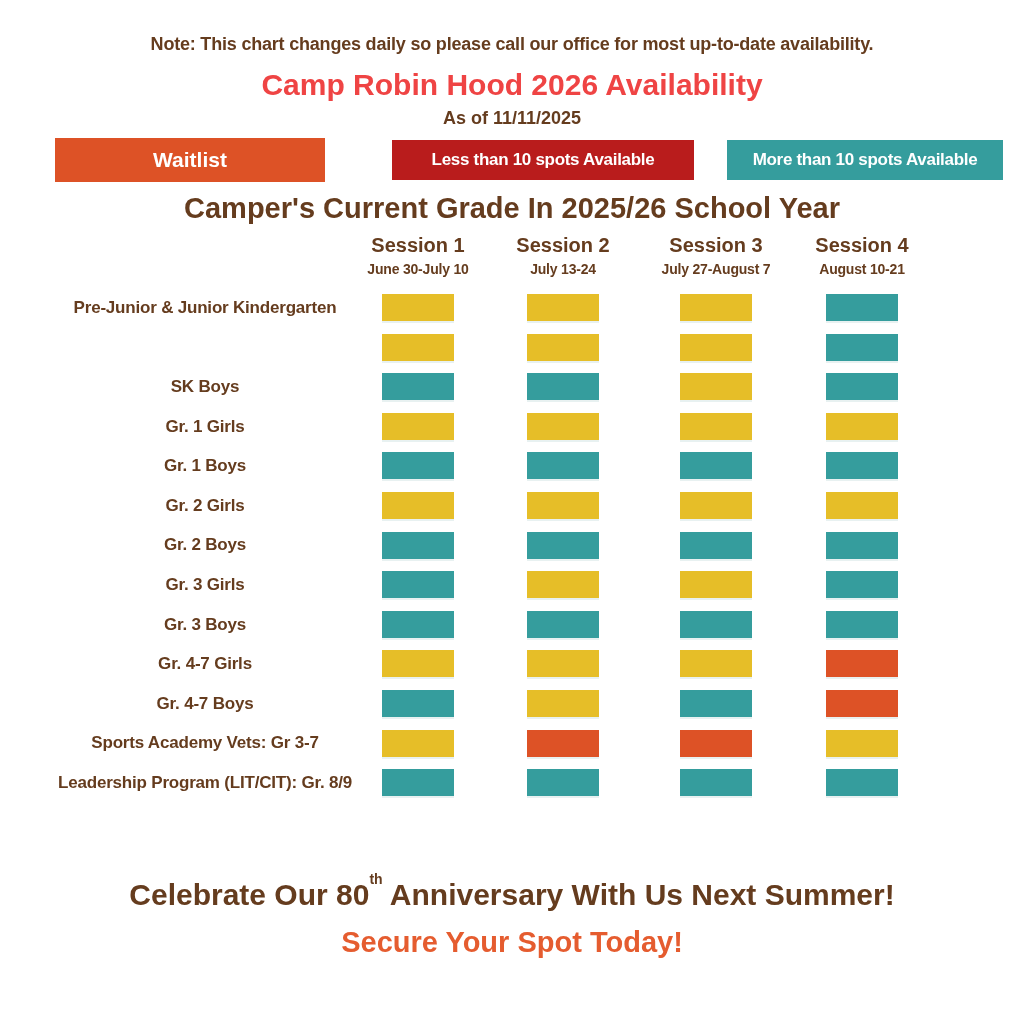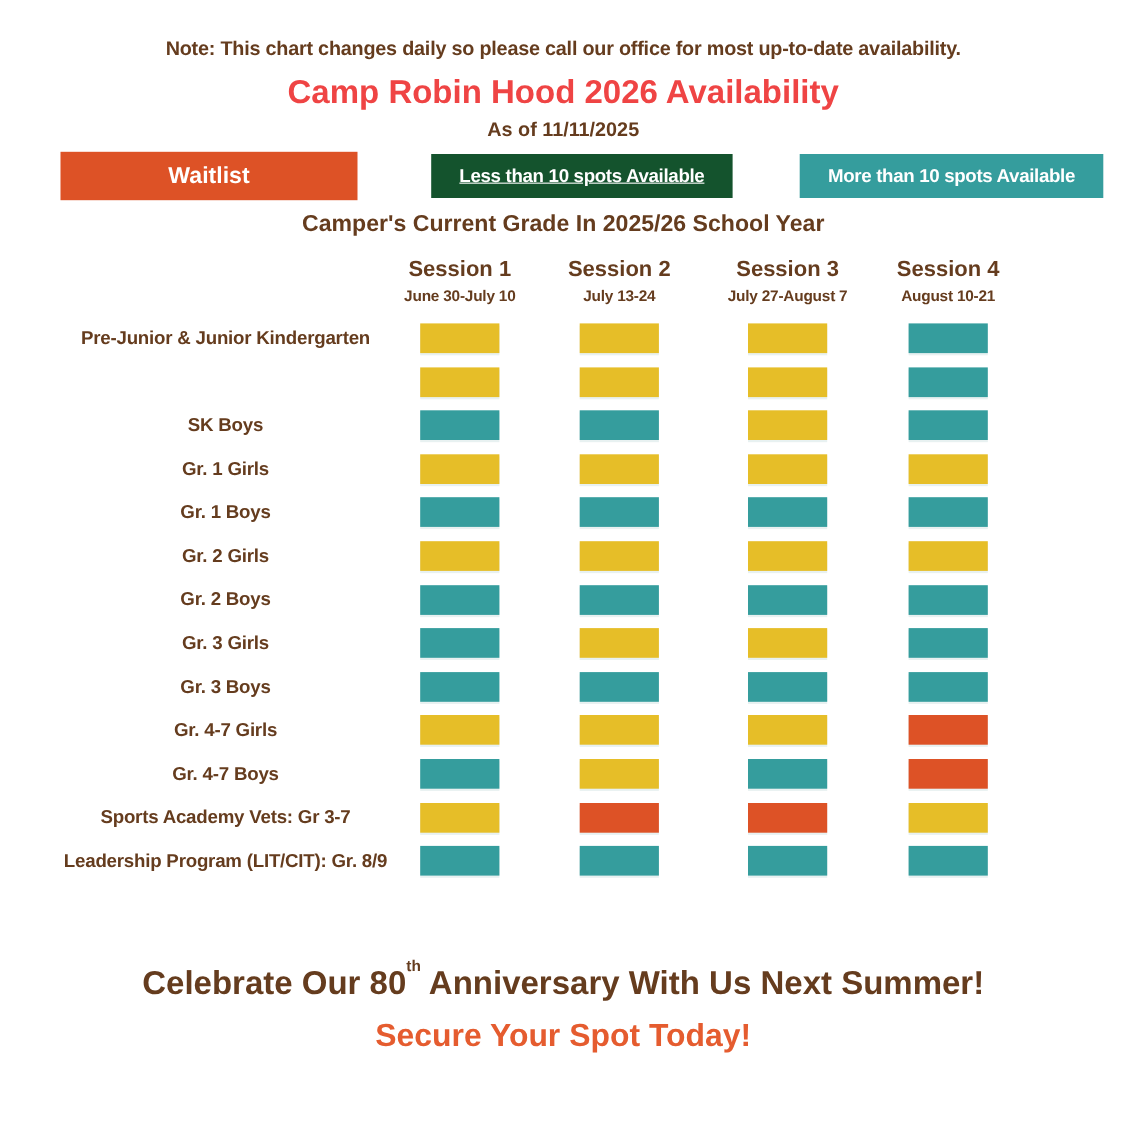--- a/index.html
+++ b/index.html
@@ -8,24 +8,24 @@
 
   .centered { position:absolute; left:0; right:0; text-align:center; }
 
   .note { top:34px; font-size:18px; font-weight:bold; color:#653C1E; letter-spacing:-0.2px; }
   .title { top:68px; font-size:30px; font-weight:bold; color:#ef4444; }
   .asof { top:108px; font-size:18px; font-weight:bold; color:#653C1E; }
 
   .legend-box { position:absolute; display:flex; align-items:center; justify-content:center;
                 color:#ffffff; font-weight:bold; }
   .legend-wait { left:55px;  top:138px; width:270px; height:44px; font-size:21px; background:#DD5226; }
-  .legend-less { left:392px; top:140px; width:274px; height:40px; font-size:17px; background:#14532d; letter-spacing:-0.3px;text-decoration:underline; }
+  .legend-less { left:392px; top:140px; width:302px; height:40px; font-size:17px; background:#b91c1c; letter-spacing:-0.3px; }
   .legend-more { left:727px; top:140px; width:276px; height:40px; font-size:17px; background:#359D9D; letter-spacing:-0.3px; }
 
-  .grade-heading { top:192px; font-size:21px; font-weight:bold; color:#653C1E; }
+  .grade-heading { top:192px; font-size:29px; font-weight:bold; color:#653C1E; }
 
   .session-header { position:absolute; top:234px; width:170px; text-align:center; color:#653C1E; }
   .sh0 { left:333px; } .sh1 { left:478px; } .sh2 { left:631px; } .sh3 { left:777px; }
   .session-name { font-size:20px; font-weight:bold; }
   .session-dates { font-size:14px; font-weight:bold; margin-top:4px; letter-spacing:-0.2px; }
 
   .grid { position:absolute; top:288px; left:0; width:1024px; }
   .row { position:relative; height:39.6px; }
   .row-label { position:absolute; left:0; top:0; width:410px; height:100%;
                display:flex; align-items:center; justify-content:center;

